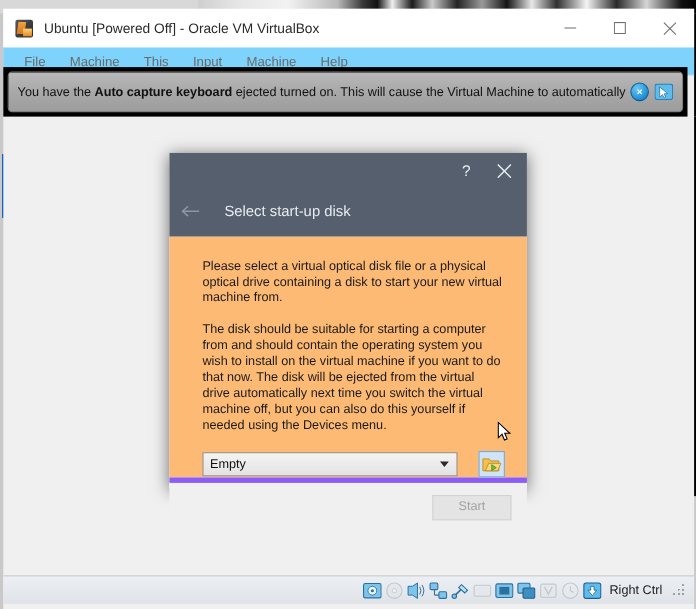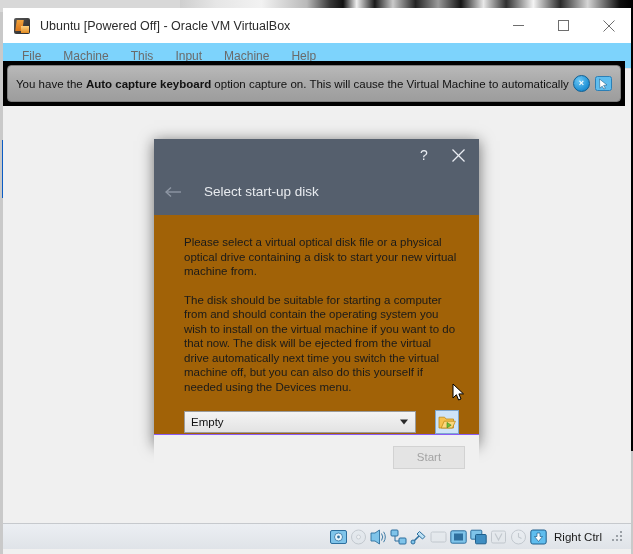--- a/index.html
+++ b/index.html
@@ -273,21 +273,21 @@
     color: #8e97a4;
     font-size: 16px;
   }
   .dlg-heading-text {
     font-size: 13.5px;
     color: #e8ebef;
     margin-left: 12px;
   }
   .dlg-body {
     flex: 1;
-    background: #a16207;
+    background: #fdba74;
     padding: 20px 20px 0 30px;
     box-sizing: border-box;
   }
   .dlg-para {
     font-size: 11.5px;
     line-height: 14.5px;
     color: #1a1a1a;
     margin: 0 0 14px 0;
   }
   .dlg-picker-row {
@@ -325,21 +325,21 @@
     box-sizing: border-box;
     display: flex;
     align-items: center;
     justify-content: center;
     position: relative;
     flex: none;
   }
   .dlg-footer {
     height: 44px;
     background: #f0f0f0;
-    border-top: 1px solid #8b5cf6;
+    border-top: 5px solid #8b5cf6;
     display: flex;
     align-items: center;
     justify-content: flex-end;
     padding-right: 14px;
     gap: 26px;
     flex: none;
   }
   .dlg-btn {
     width: 72px; height: 23px;
     font-size: 11.5px;
@@ -452,21 +452,21 @@
       <span class="menu-item">Machine</span>
       <span class="menu-item">This</span>
       <span class="menu-item">Input</span>
       <span class="menu-item">Machine</span>
       <span class="menu-item">Help</span>
     </div>
   </div>
 
   <div class="notif-wrap">
     <div class="notif-bar">
-      <span class="notif-text"><span>You have the </span><b>Auto capture keyboard</b><span> option capture on. This will cause the Virtual Machine to automatically </span><b>capture</b></span>
+      <span class="notif-text"><span>You have the </span><b>Auto capture keyboard</b><span> ejected turned on. This will cause the Virtual Machine to automatically </span><b>capture</b></span>
       <span class="notif-close">×</span>
       <span class="notif-arrow">
         <svg width="17" height="15" viewBox="0 0 17 15" aria-hidden="true">
           <rect x="0.5" y="0.5" width="16" height="14" rx="2" fill="#5fbdee" stroke="#2b7fb6"></rect>
           <path d="M4.5 3 L12 9 L8.6 9.4 L10.4 12.3 L8.9 13 L7.2 10.2 L4.8 12.2 Z" fill="#ffffff" stroke="#1f5f8c" stroke-width="0.6"></path>
         </svg>
       </span>
     </div>
   </div>
 

